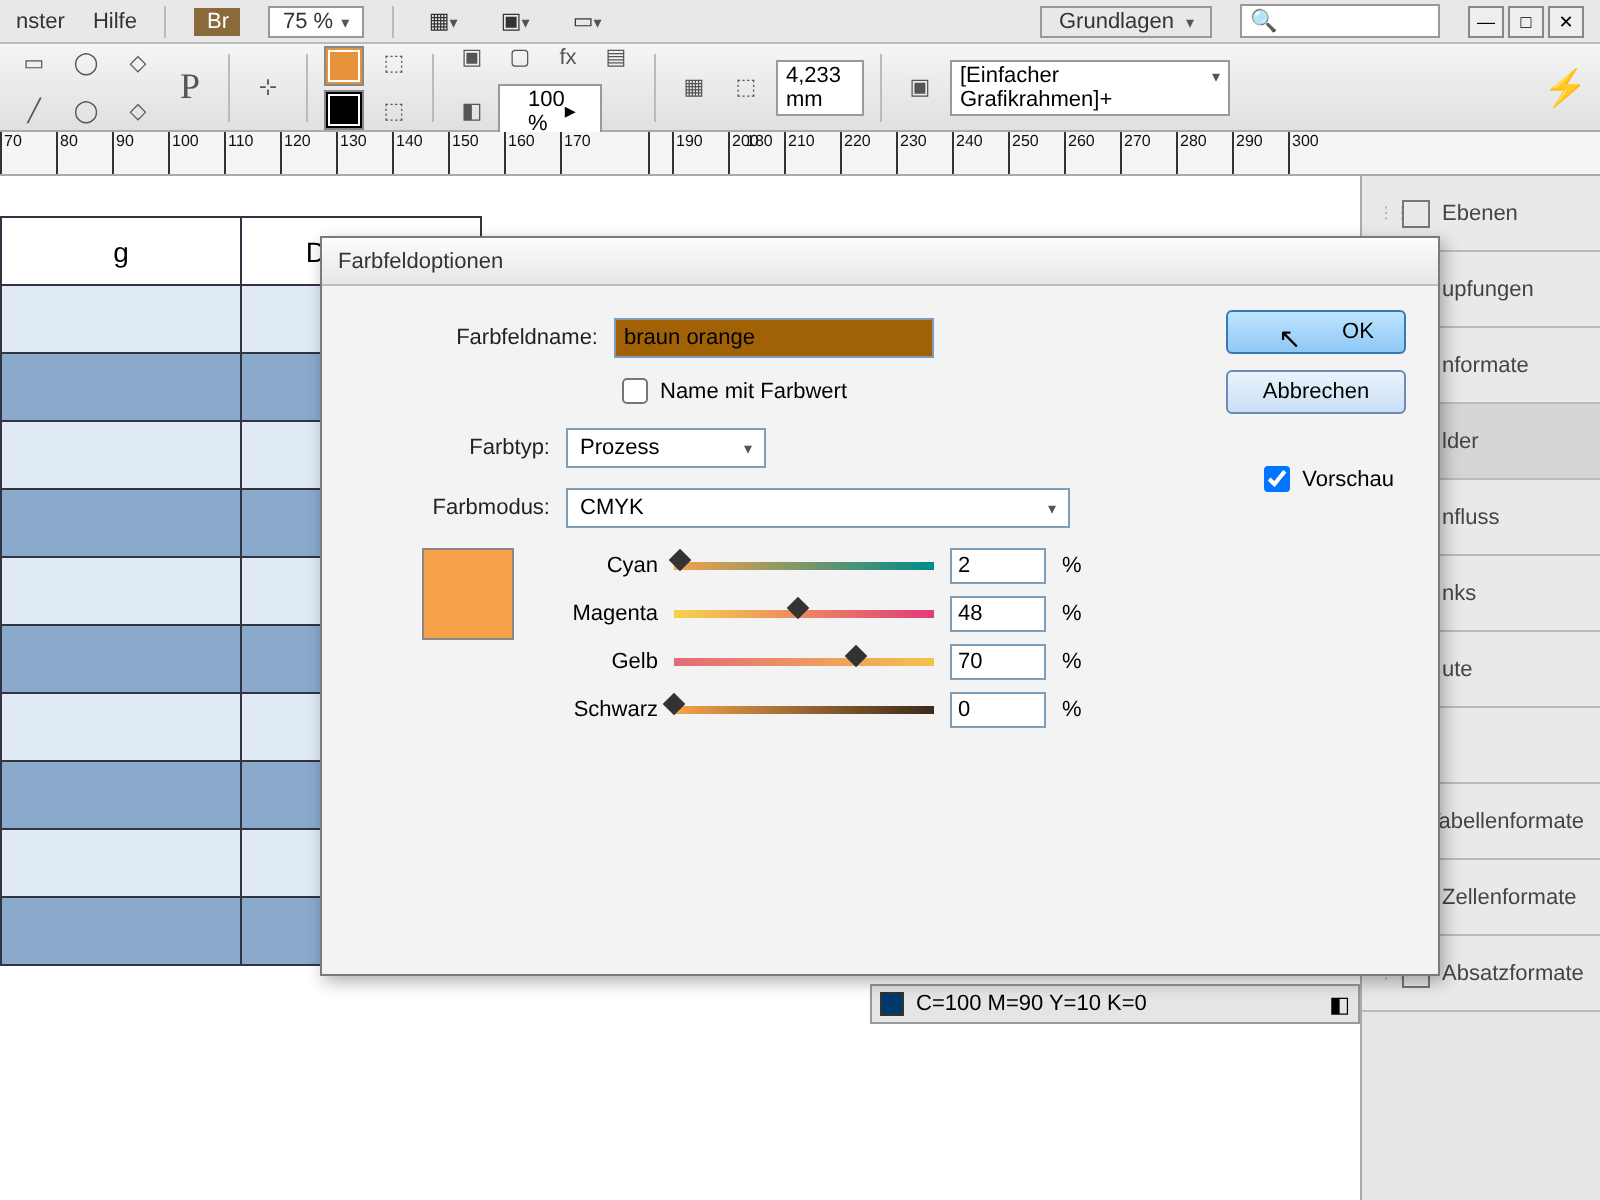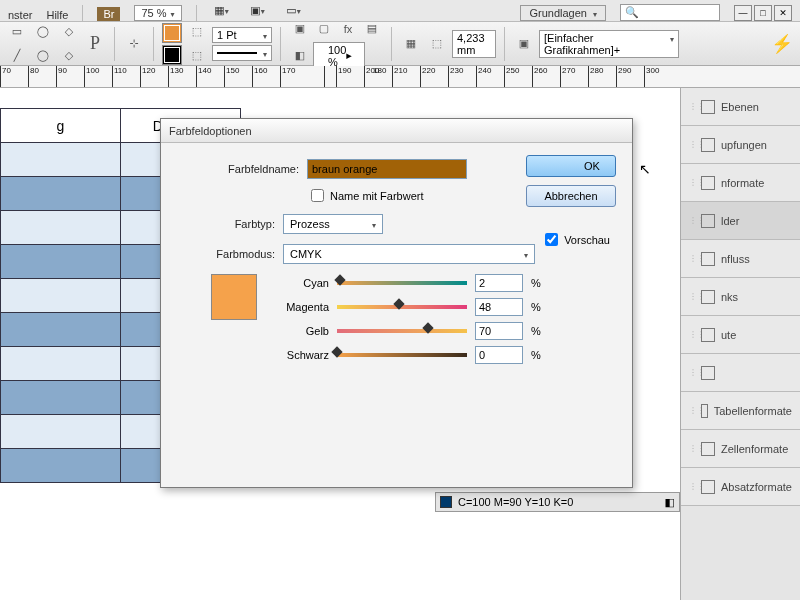--- a/index.html
+++ b/index.html
@@ -1,19 +1,19 @@
 <!DOCTYPE html>
 <html><head>
 <meta charset="utf-8">
 <style>
 * { box-sizing: border-box; margin: 0; padding: 0; font-family: "Segoe UI", Tahoma, sans-serif; font-size: 11px; }
 body { width: 800px; height: 600px; background: #f0f0f0; overflow: hidden; position: relative; }
 
 
-.menubar { height: 22px; background: #e8e8e8; display: flex; align-items: flex-end; gap: 14px; padding: 0 8px; border-bottom: 1px solid #bbb; }
+.menubar { height: 22px; background: #e8e8e8; display: flex; align-items: center; gap: 14px; padding: 0 8px; border-bottom: 1px solid #bbb; }
 .menubar span { color: #333; }
 .zoom-box { border: 1px solid #999; padding: 1px 6px; background: #fff; display: flex; align-items: center; gap: 4px; }
 .sep { width: 1px; height: 16px; background: #bbb; }
 .workspace-dd { border: 1px solid #999; background: #e8e8e8; padding: 1px 8px; display: flex; gap: 6px; align-items: center; }
 .search-box { border: 1px solid #999; background: #fff; width: 100px; padding: 1px 4px; display: flex; align-items: center; gap: 4px; color: #888; }
 .win-controls { margin-left: auto; display: flex; gap: 2px; }
 .win-btn { width: 18px; height: 16px; border: 1px solid #888; background: #eee; display: flex; align-items: center; justify-content: center; font-size: 9px; }
 
 
 .toolbar { height: 44px; background: linear-gradient(#f5f5f5,#e0e0e0); border-bottom: 1px solid #aaa; display: flex; align-items: center; gap: 4px; padding: 0 6px; }
@@ -45,21 +45,21 @@
 .panel-tab { height:38px; border-bottom:1px solid #bbb; display:flex; align-items:center; gap:6px; padding:0 8px; color:#444; background:#e9e9e9; }
 .panel-tab.active { background:#d6d6d6; }
 .panel-tab .grip { width:6px; color:#aaa; font-size:8px; line-height:4px; }
 .picon { width:14px; height:14px; border:1px solid #777; }
 
 
 .swatch-footer { position:absolute; left:435px; top:492px; width:245px; height:20px; background:#e5e5e5; border:1px solid #999; display:flex; align-items:center; gap:6px; padding:0 4px; }
 .swatch-footer .sq { width:12px; height:12px; background:#003a6b; border:1px solid #333; }
 
 
-.dialog-backdrop { position:absolute; left:160px; top:118px; width:473px; height:370px; background:#f3f3f3; border:1px solid #7a7a7a; box-shadow:2px 3px 8px rgba(0,0,0,.3); }
+.dialog-backdrop { position:absolute; left:160px; top:118px; width:560px; height:370px; background:#f3f3f3; border:1px solid #7a7a7a; box-shadow:2px 3px 8px rgba(0,0,0,.3); }
 .dlg-title { height:24px; background:linear-gradient(#fdfdfd,#e6e6e6); border-bottom:1px solid #bbb; display:flex; align-items:center; padding:0 8px; color:#333; }
 .dlg-body { padding:16px 18px; position:relative; height:calc(100% - 24px); }
 .row { display:flex; align-items:center; gap:8px; margin-bottom:10px; }
 .lbl { width:120px; text-align:right; color:#222; }
 .txt-input { border:1px solid #7e9db9; background:#a16207; padding:2px 4px; width:160px; height:20px; }
 .chk { display:flex; align-items:center; gap:6px; margin-left:132px; margin-bottom:12px; }
 .dd { border:1px solid #7e9db9; background:#fff; padding:2px 6px; display:flex; justify-content:space-between; align-items:center; height:20px; }
 .dd.small { width:100px; }
 .dd.wide { width:252px; }
 .dlg-btns { position:absolute; right:16px; top:12px; display:flex; flex-direction:column; gap:8px; }
@@ -129,30 +129,20 @@
   <span class="tbtn">⊹</span>
   <span class="tsep"></span>
   <div class="vstack">
     <div class="colorswatch orange-sw"></div>
     <div class="colorswatch black-sw"></div>
   </div>
   <div class="vstack">
       <span class="tbtn">⬚</span>
       <span class="tbtn">⬚</span>
     </div>
-  <div class="vstack">
-    <span class="stroke-dd">
-        <span>1 Pt</span>
-        <span class="chev"></span>
-      </span>
-    <span class="stroke-dd" style="background:#fff">
-        <span style="border-top:2px solid #000;width:40px;height:0"></span>
-        <span class="chev"></span>
-      </span>
-  </div>
   <span class="tsep"></span>
   <div class="vstack">
     <div style="display:flex;gap:2px">
         <span class="tbtn">▣</span>
         <span class="tbtn">▢</span>
         <span class="tbtn">fx</span>
         <span class="tbtn">▤</span>
       </div>
     <div style="display:flex;gap:2px;align-items:center">
         <span class="tbtn">◧</span>

